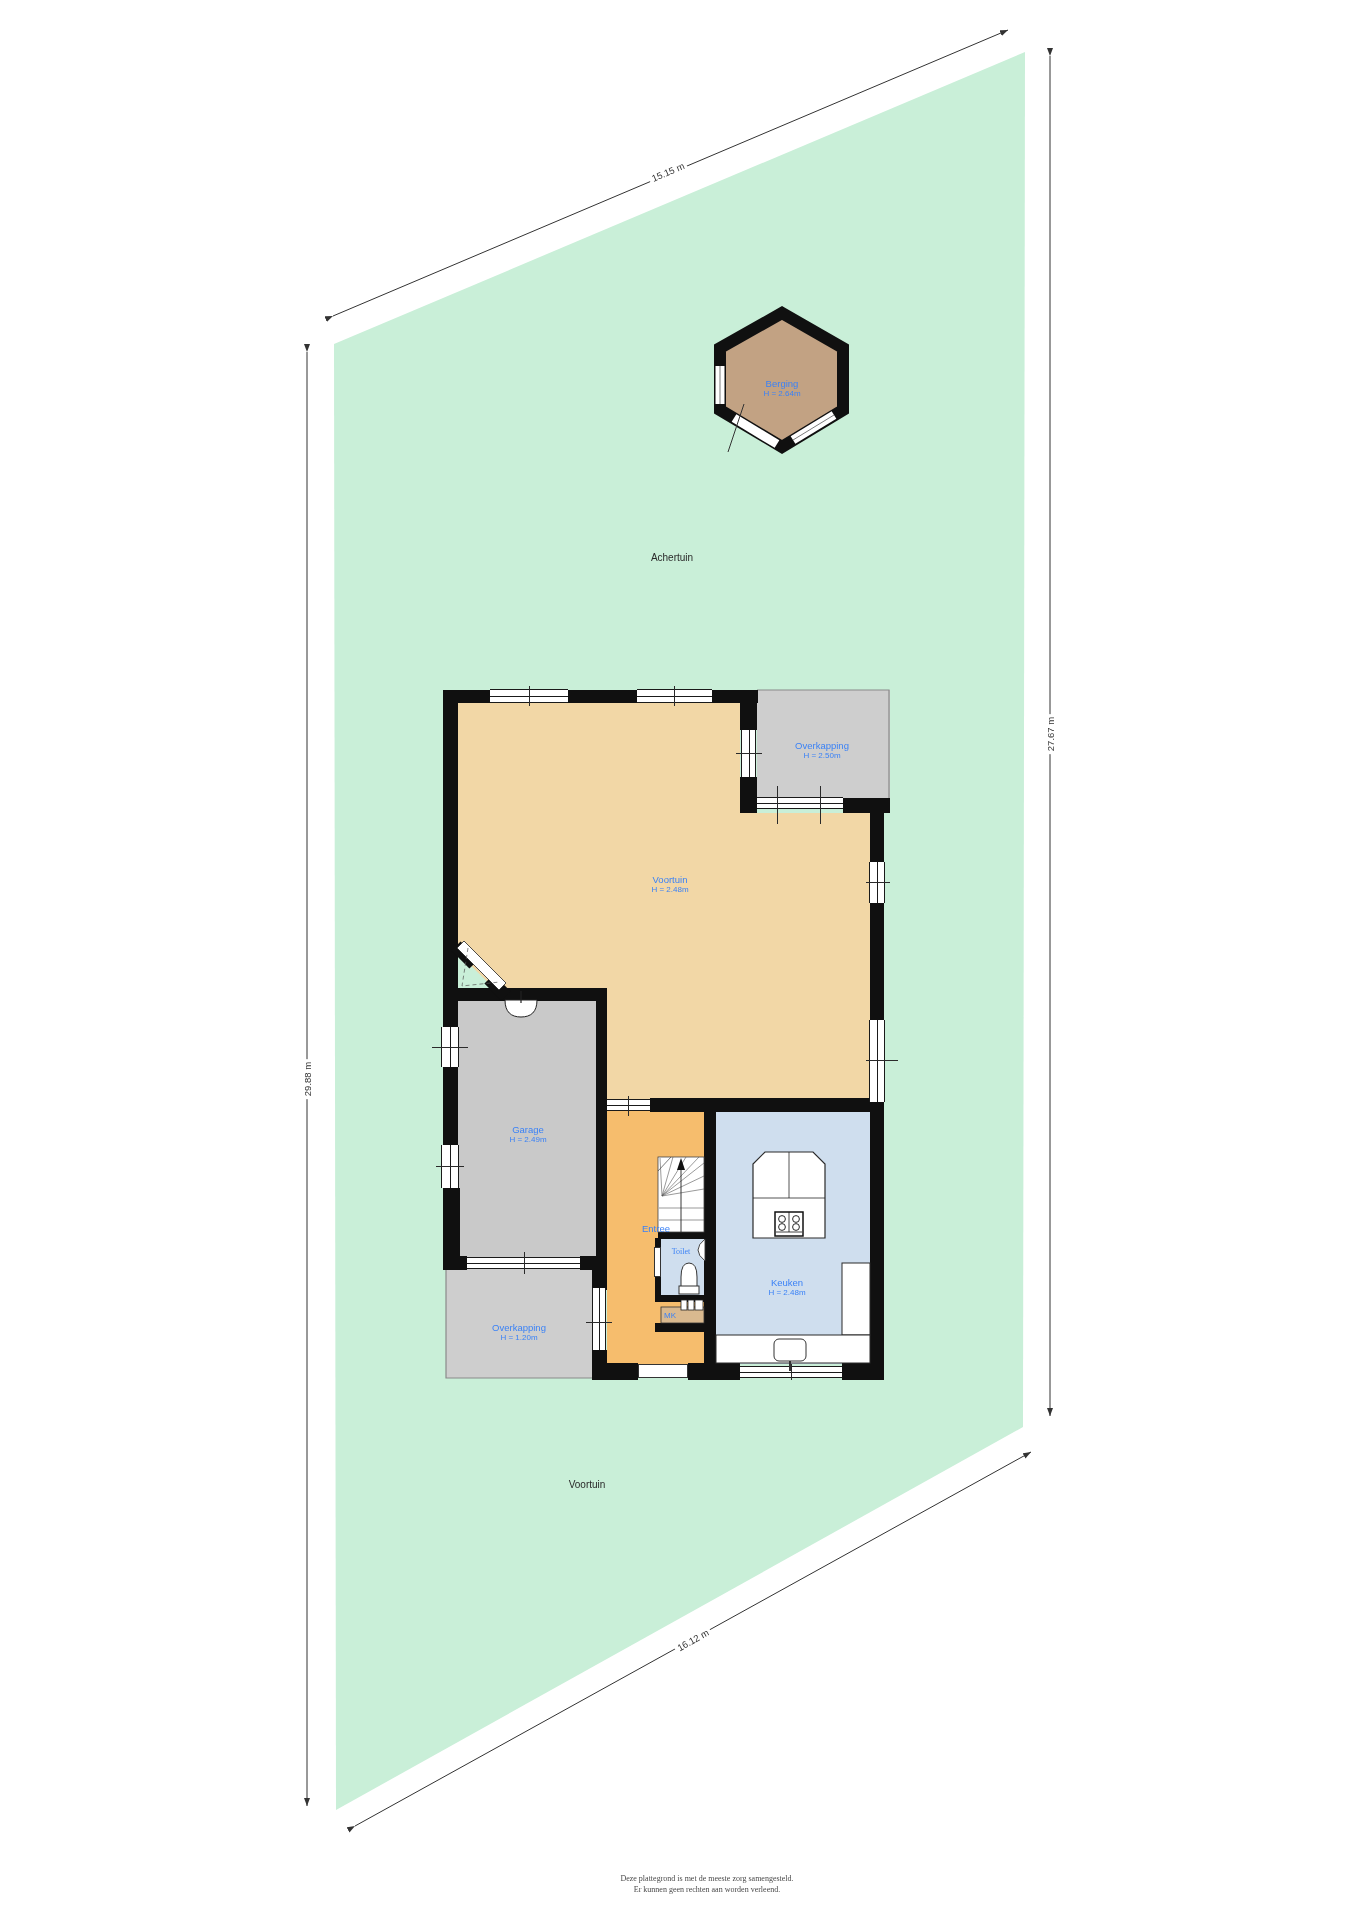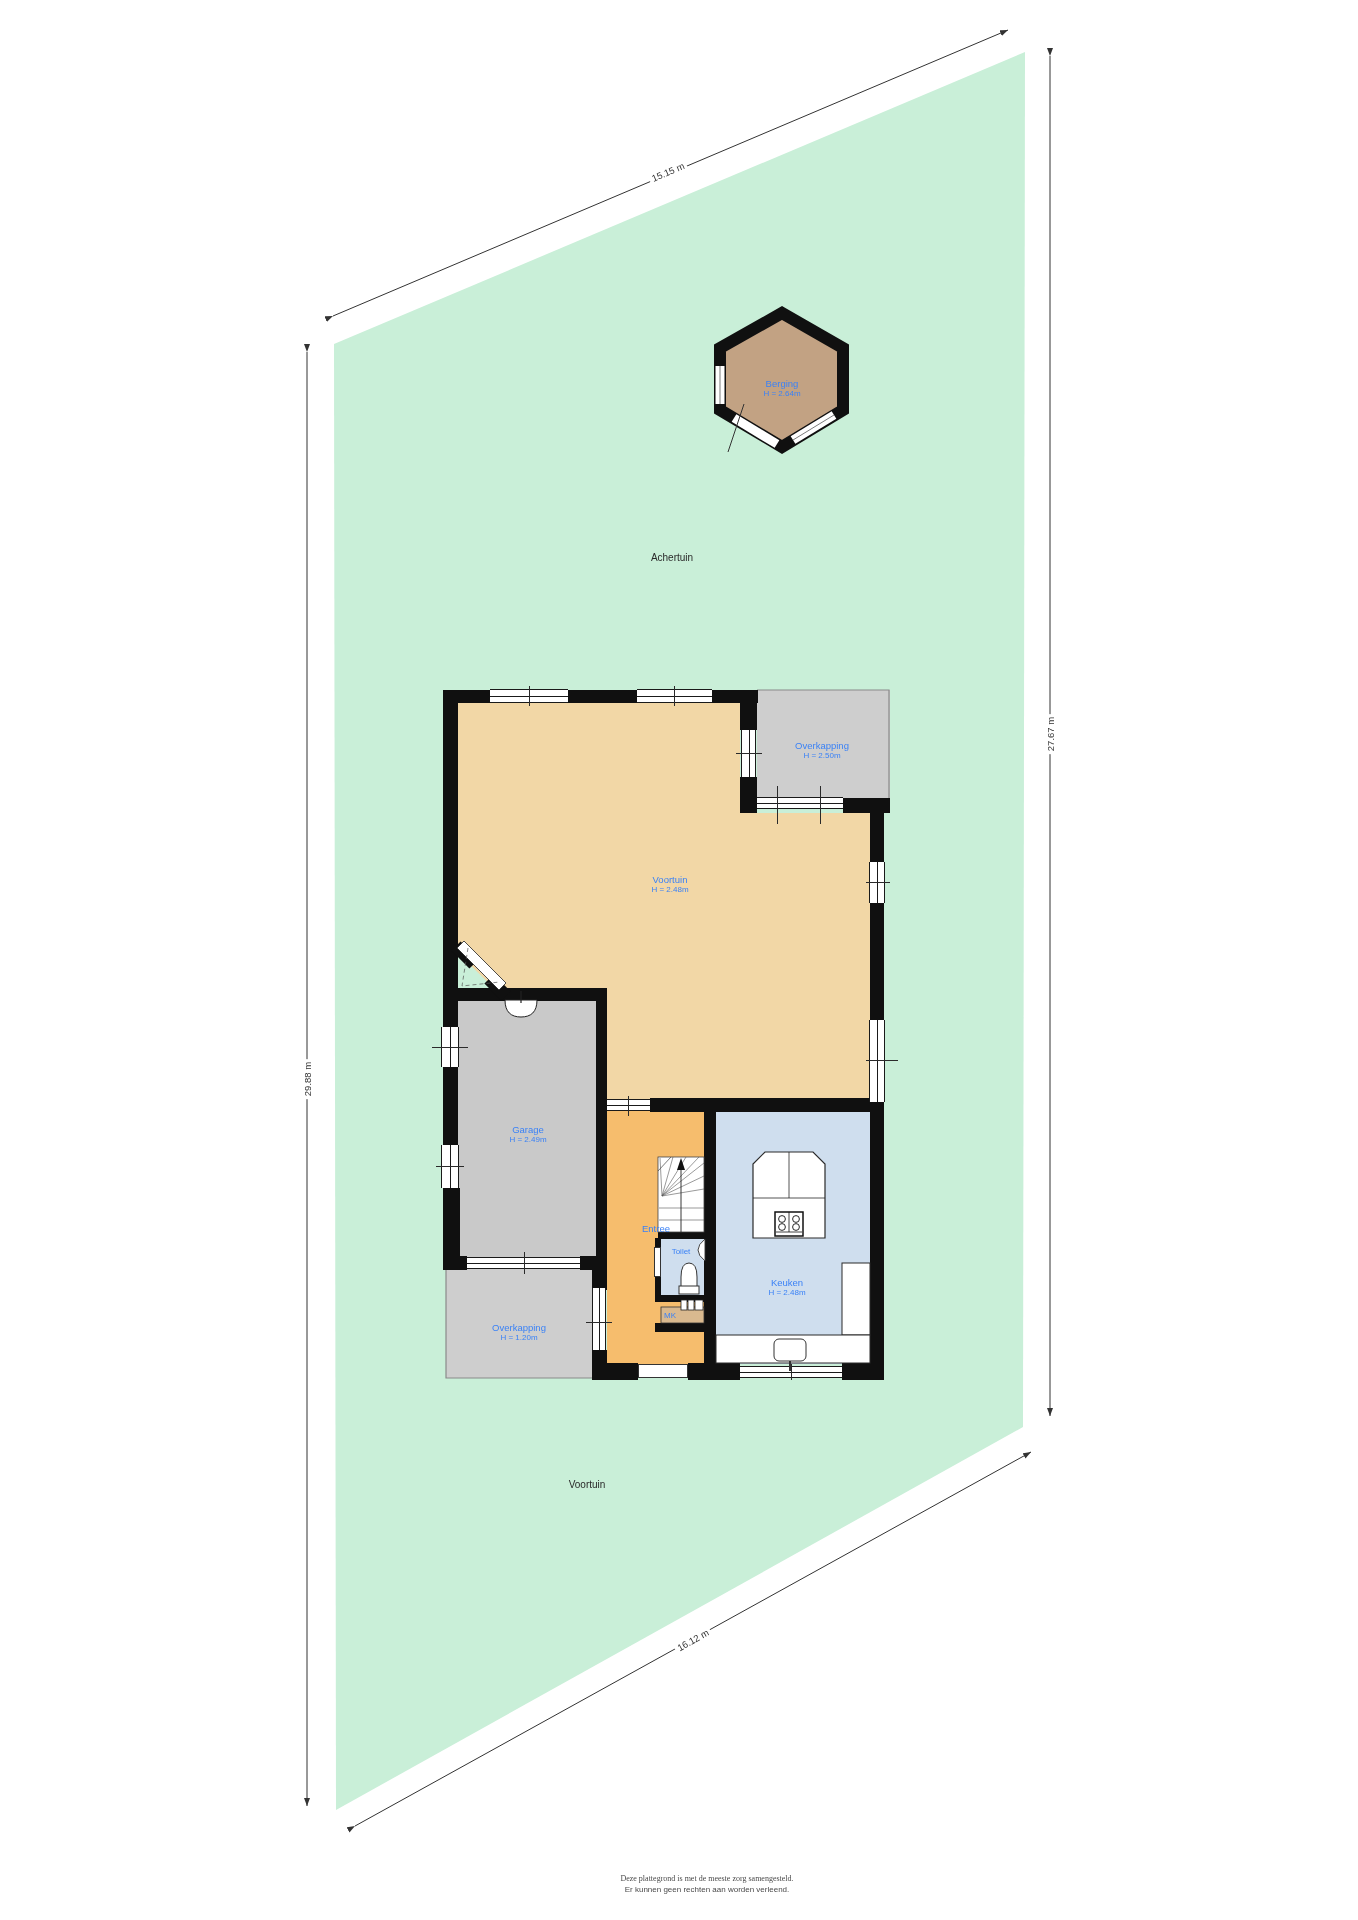--- a/index.html
+++ b/index.html
@@ -210,21 +210,21 @@
 
   <div class="lbl" style="left:528px;top:1134px;">
     <div class="room-name">Garage</div>
     <div class="room-h">H = 2.49m</div>
   </div>
 
   <div class="lbl" style="left:656px;top:1228px;">
     <div class="room-name">Entree</div>
   </div>
 
-  <div class="lbl" style="left:681px;top:1251px;">
+  <div class="lbl" style="left:681px;top:1251px;font-family:Liberation Serif, serif;">
     <div class="room-h">Toilet</div>
   </div>
 
   <div class="lbl" style="left:787px;top:1287px;">
     <div class="room-name">Keuken</div>
     <div class="room-h">H = 2.48m</div>
   </div>
 
   <div class="lbl" style="left:519px;top:1332px;">
     <div class="room-name">Overkapping</div>
@@ -234,15 +234,15 @@
   <div class="lbl" style="left:670px;top:1315px;text-align:center;">
     <div class="room-h">MK</div>
   </div>
 
   <div class="dim" style="left:668px;top:172px;transform:translate(-50%,-50%) rotate(-23deg);">15.15 m</div>
   <div class="dim" style="left:1050px;top:734px;transform:translate(-50%,-50%) rotate(-90deg);">27.67 m</div>
   <div class="dim" style="left:307px;top:1079px;transform:translate(-50%,-50%) rotate(-90deg);">29.88 m</div>
   <div class="dim" style="left:693px;top:1640px;transform:translate(-50%,-50%) rotate(-29deg);">16.12 m</div>
 
   <div class="footer-line" style="left:707px;top:1874px;font-family:Liberation Serif, serif;">Deze plattegrond is met de meeste zorg samengesteld.</div>
-  <div class="footer-line" style="left:707px;top:1885px;">Er kunnen geen rechten aan worden verleend.</div>
+  <div class="footer-line" style="left:707px;top:1885px;font-family:Liberation Serif, serif;">Er kunnen geen rechten aan worden verleend.</div>
 
 </div>
 
 </body></html>

